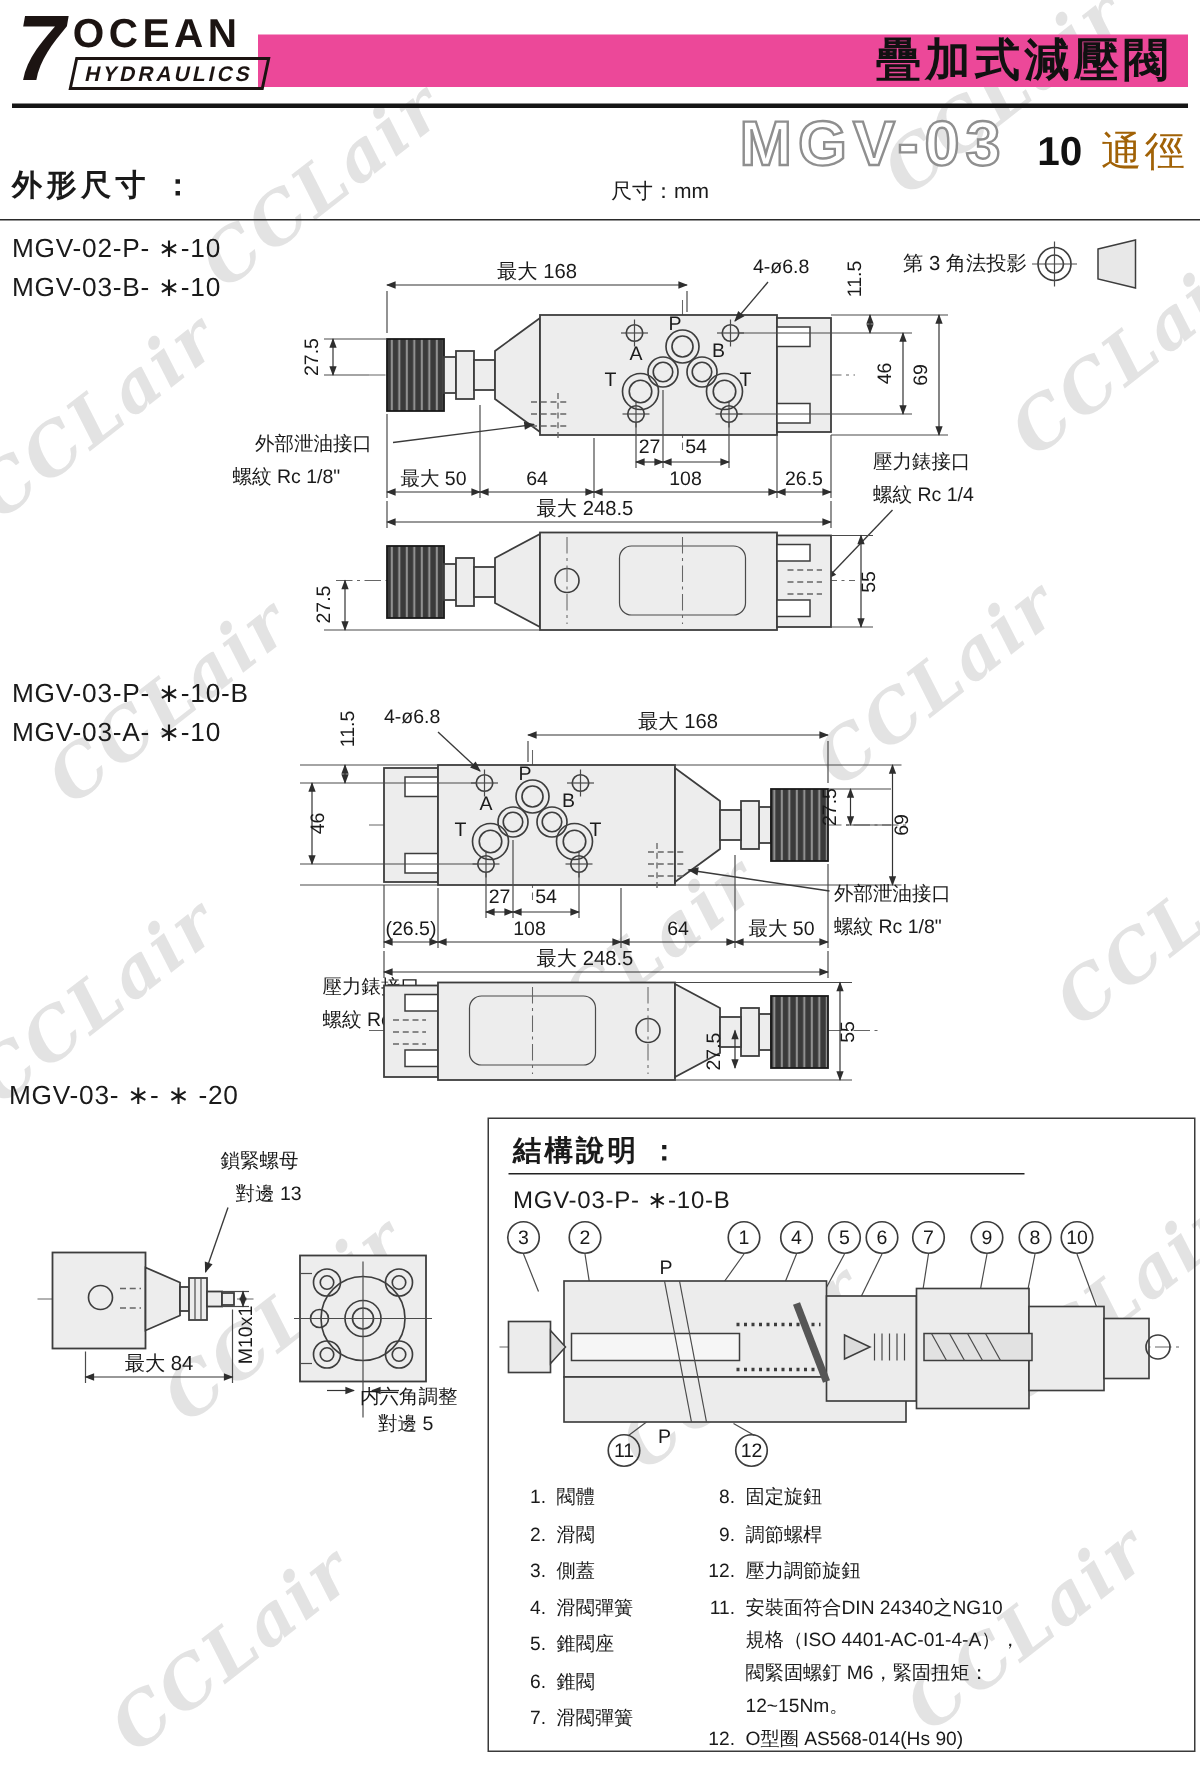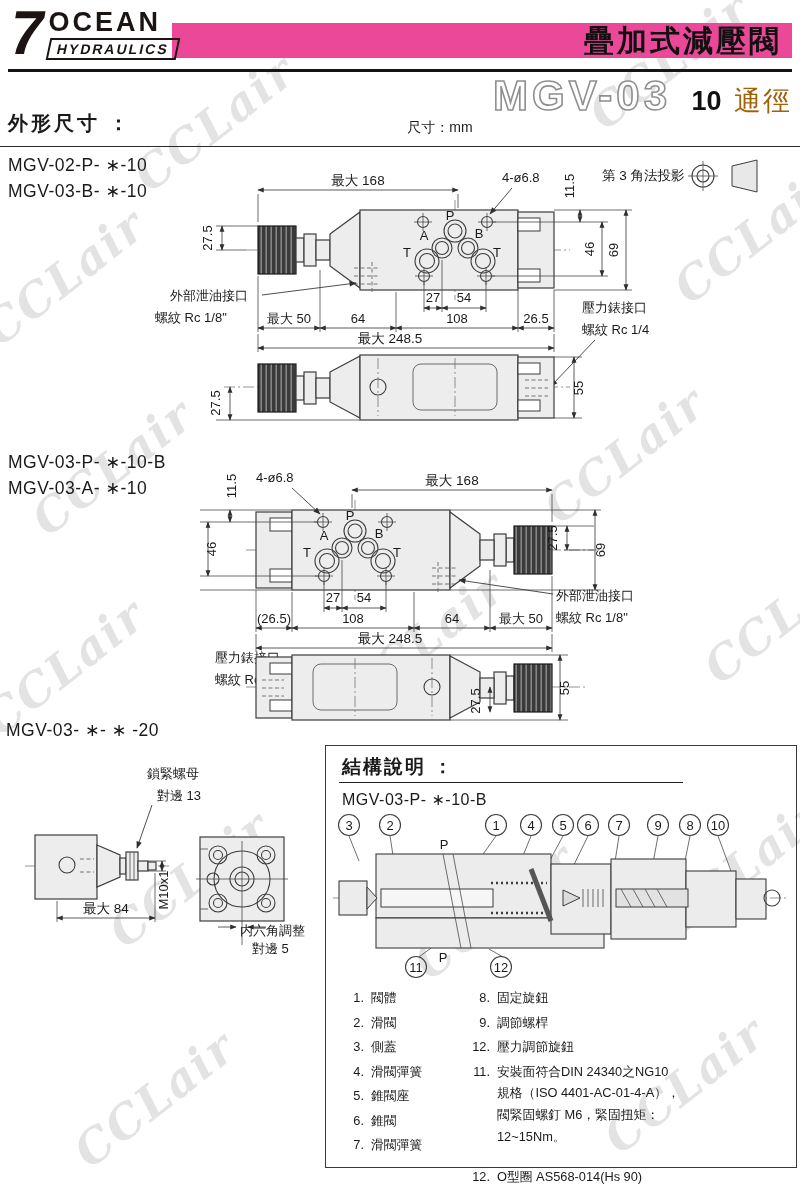--- a/index.html
+++ b/index.html
@@ -579,21 +579,21 @@
       <div class="plrow">
           <span class="plnum">12.</span>
           <span>壓力調節旋鈕</span>
         </div>
       <div class="plrow" style="margin-bottom:2px">
           <span class="plnum">11.</span>
           <span>安裝面符合DIN 24340之NG10</span>
         </div>
       <div class="plcont">規格（ISO 4401-AC-01-4-A），</div>
       <div class="plcont">閥緊固螺釘 M6，緊固扭矩：</div>
-      <div class="plcont" style="margin-bottom:21px">12~15Nm。</div>
+      <div class="plcont" style="margin-bottom:3px">12~15Nm。</div>
       <div class="plrow">
           <span class="plnum">12.</span>
           <span>O型圈 AS568-014(Hs 90)</span>
         </div>
     </div>
   </div>
 
 </div>
 
 </body></html>

